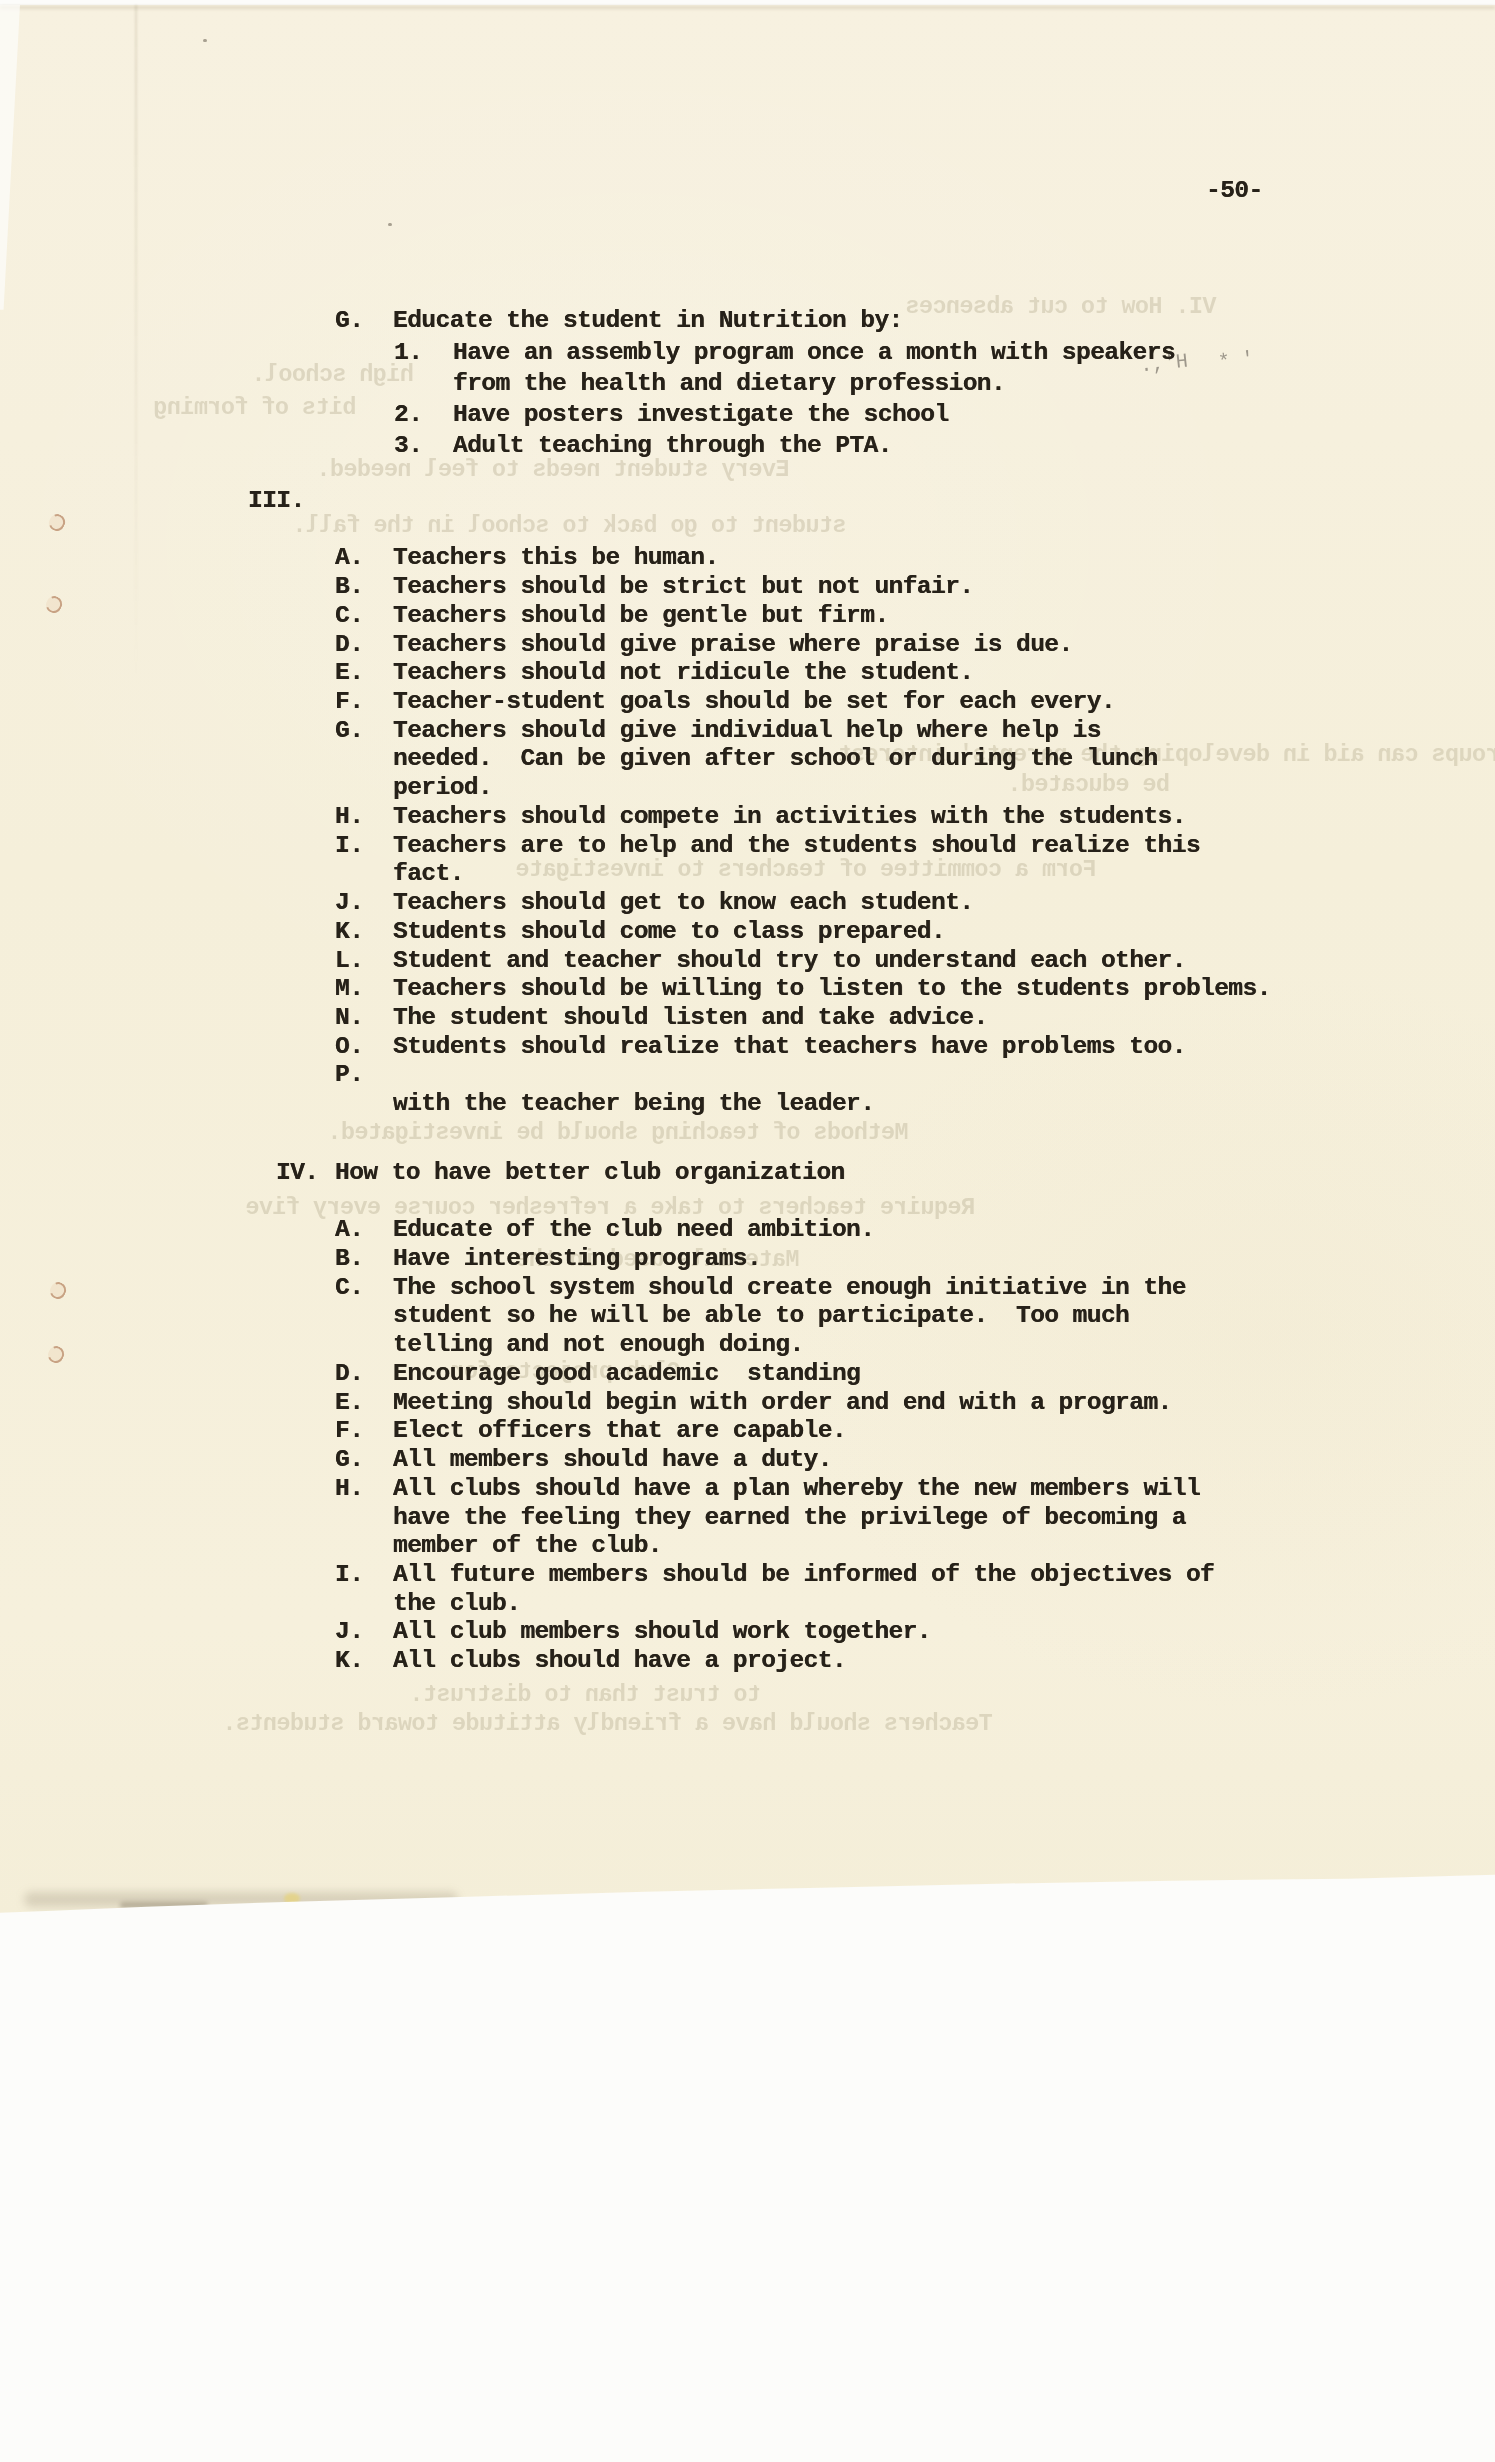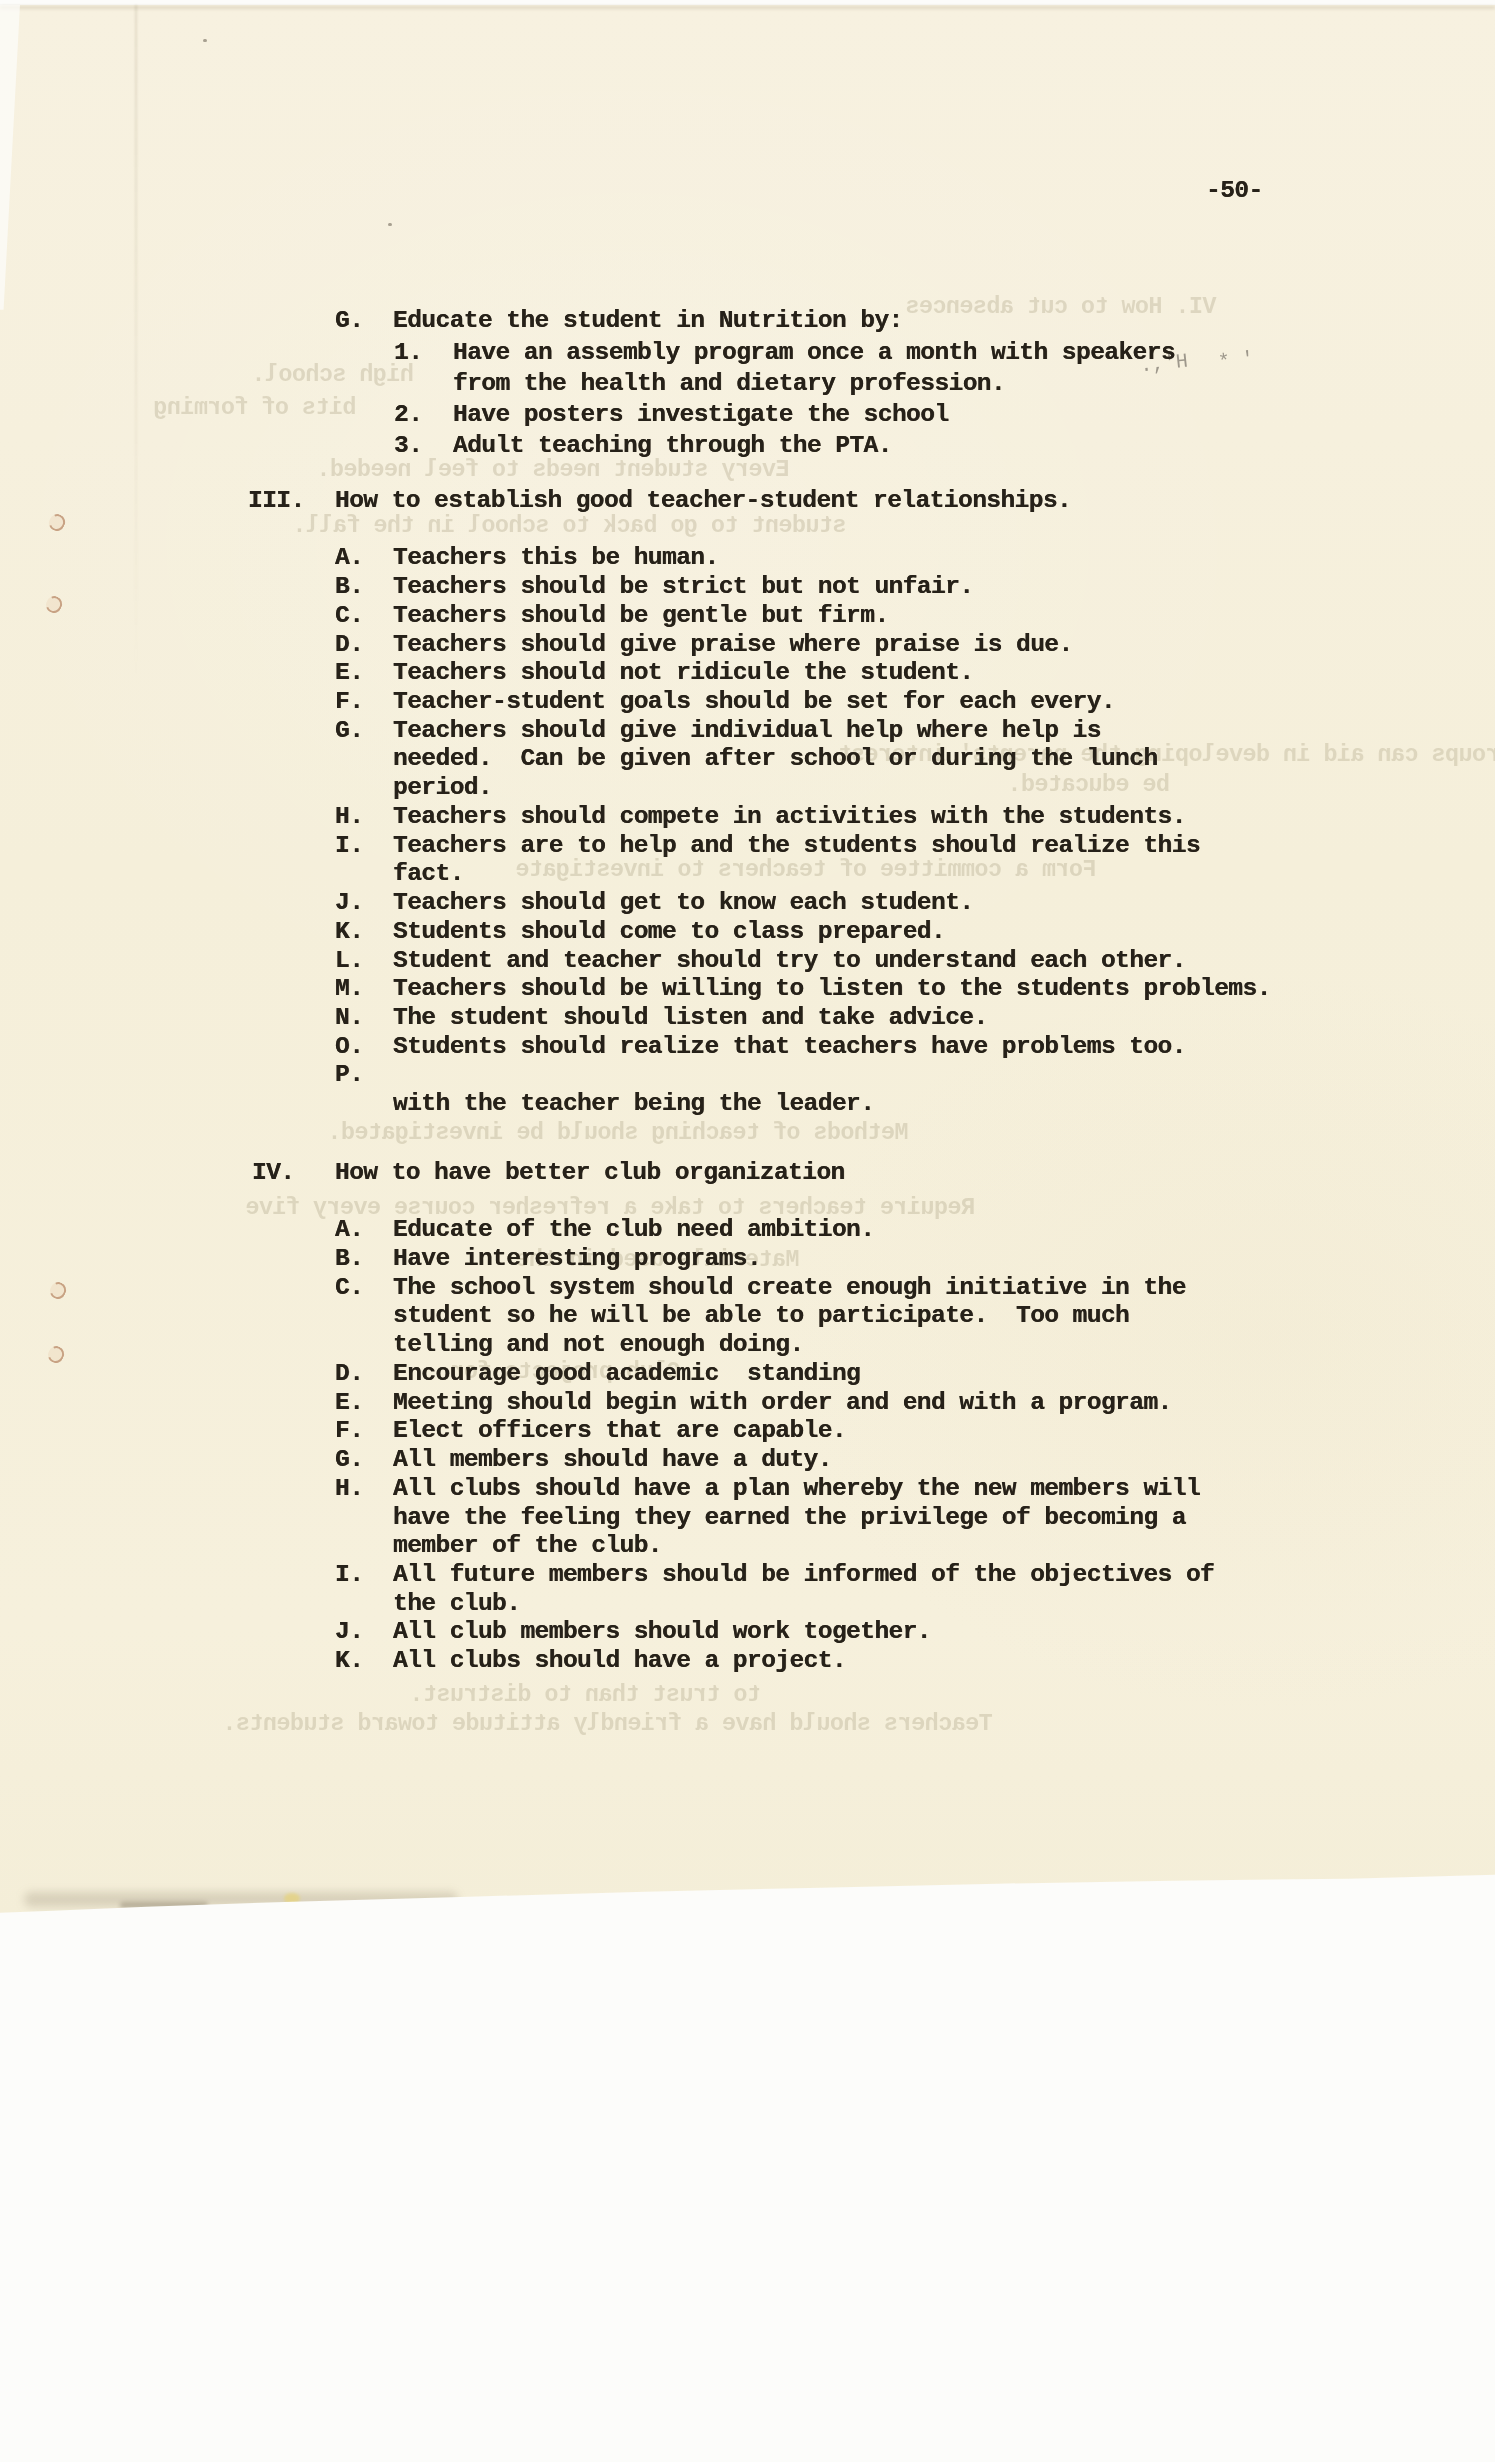--- a/index.html
+++ b/index.html
@@ -37,21 +37,21 @@
   
   .line{position:absolute;left:0;width:1495px;height:29px;}
   .c{
     position:absolute;top:0;white-space:pre;
     font-size:24.6px;line-height:28px;font-weight:700;letter-spacing:-0.6px;
     color:#262119;
     text-shadow:0 0 0.6px rgba(42,34,20,0.78),0.4px 0.4px 0 rgba(42,34,20,0.30);
   }
   .x-pageno{left:1206px;}
   .x-roman3{left:248px;}
-  .x-roman4{left:252px;}
+  .x-roman4{left:276px;}
   .x-head{left:335px;}
   .x-letter{left:335px;}
   .x-body{left:393px;}
   .x-num{left:394px;}
   .x-numbody{left:453px;}
   
   .ghost{
     position:absolute;white-space:pre;
     font-size:23.5px;line-height:27px;font-weight:700;letter-spacing:-0.6px;
     color:#a59b7c;opacity:0.30;
@@ -117,21 +117,20 @@
       <span class="c x-num">2.</span>
       <span class="c x-numbody">Have posters investigate the school</span>
     </div>
     <div class="line" style="top:427px">
       <span class="c x-num">3.</span>
       <span class="c x-numbody">Adult teaching through the PTA.</span>
     </div>
 
     <div class="line" style="top:482px">
       <span class="c x-roman3">III.</span>
-      <span class="c x-head">How to establish good teacher-student relationships.</span>
     </div>
 
     <div class="line" style="top:539px">
       <span class="c x-letter">A.</span>
       <span class="c x-body">Teachers this be human.</span>
     </div>
     <div class="line" style="top:568px">
       <span class="c x-letter">B.</span>
       <span class="c x-body">Teachers should be strict but not unfair.</span>
     </div>

